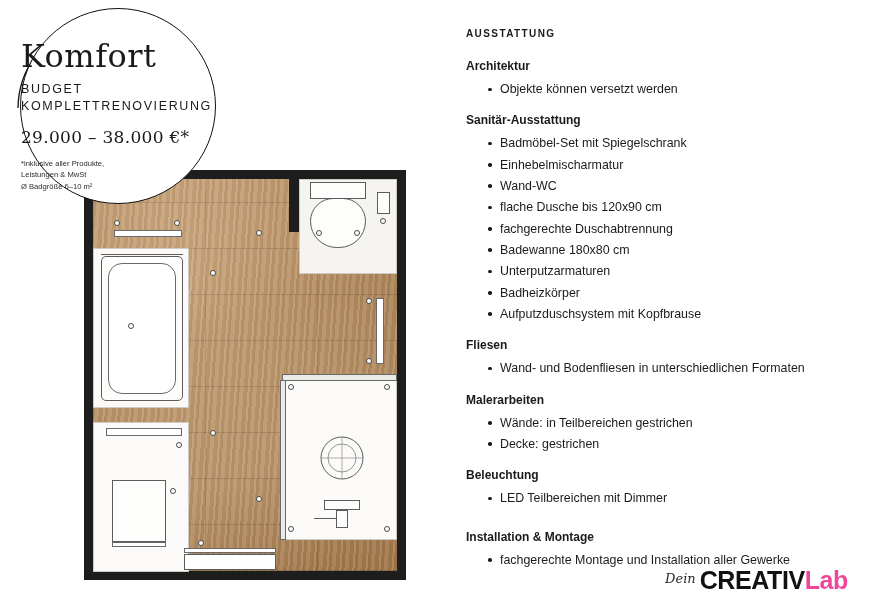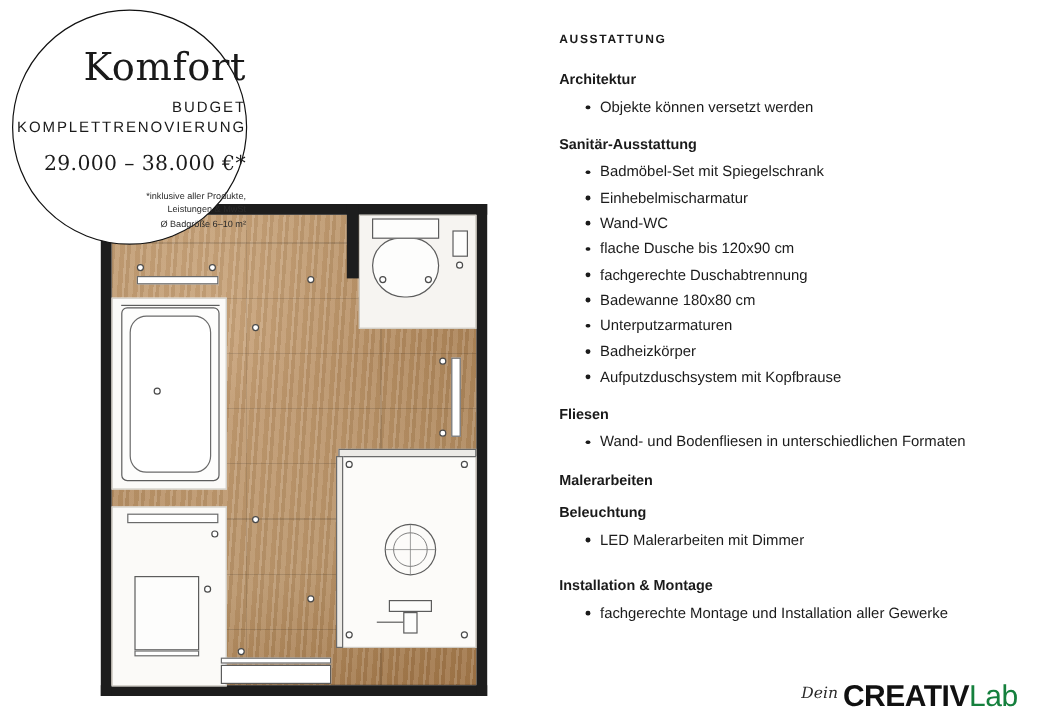--- a/index.html
+++ b/index.html
@@ -10,29 +10,29 @@
     background: #ffffff;
     font-family: "Liberation Sans", sans-serif;
     color: #1a1a1a;
     overflow: hidden;
     position: relative;
   }
 
   
   #badge {
     position: absolute;
-    left: 10px;
+    left: 20px;
     top: 8px;
     width: 196px;
     height: 196px;
     border-radius: 50%;
     border: 1.5px solid #111;
     background: #fff;
     z-index: 40;
-    text-align: right;
+    text-align: left;
   }
   #badge-arc {
     position: absolute;
     left: 10px;
     top: 10px;
     width: 196px;
     height: 196px;
     z-index: 39;
     pointer-events: none;
   }
@@ -188,21 +188,21 @@
     margin-right: 4px;
     position: relative;
     top: -6px;
   }
   #logo-main {
     font-size: 25px;
     font-weight: bold;
     letter-spacing: -0.4px;
     color: #111;
   }
-  #logo-main .grey { color: #15803d; font-weight: normal; }
+  #logo-main .grey { color: #ec4899; font-weight: bold; }
 </style>
 </head>
 <body>
 
 <svg id="badge-arc" viewBox="0 0 196 196">
   <path d="M8,98 A90,90 0 0 1 170,45" fill="none" stroke="#111" stroke-width="1.3"></path>
   <path d="M14,112 A90,90 0 0 1 168,38" fill="none" stroke="#111" stroke-width="1"></path>
   <path d="M24,130 A92,92 0 0 1 160,30" fill="none" stroke="#111" stroke-width="0.8"></path>
 </svg>
 
@@ -312,26 +312,30 @@
 
   <div class="group">
     <div class="group-title">Fliesen</div>
     <ul class="items">
       <li>Wand- und Bodenfliesen in unterschiedlichen Formaten</li>
     </ul>
   </div>
 
   <div class="group" style="margin-bottom:13px;">
     <div class="group-title">Malerarbeiten</div>
+    <ul class="items">
+      <li>Wände: in Teilbereichen gestrichen</li>
+      <li>Decke: gestrichen</li>
+    </ul>
   </div>
 
   <div class="group" style="margin-bottom:20px;">
     <div class="group-title">Beleuchtung</div>
     <ul class="items">
-      <li>LED Malerarbeiten mit Dimmer</li>
+      <li>LED Teilbereichen mit Dimmer</li>
     </ul>
   </div>
 
   <div class="group">
     <div class="group-title">Installation &amp; Montage</div>
     <ul class="items">
       <li>fachgerechte Montage und Installation aller Gewerke</li>
     </ul>
   </div>
 </div>

